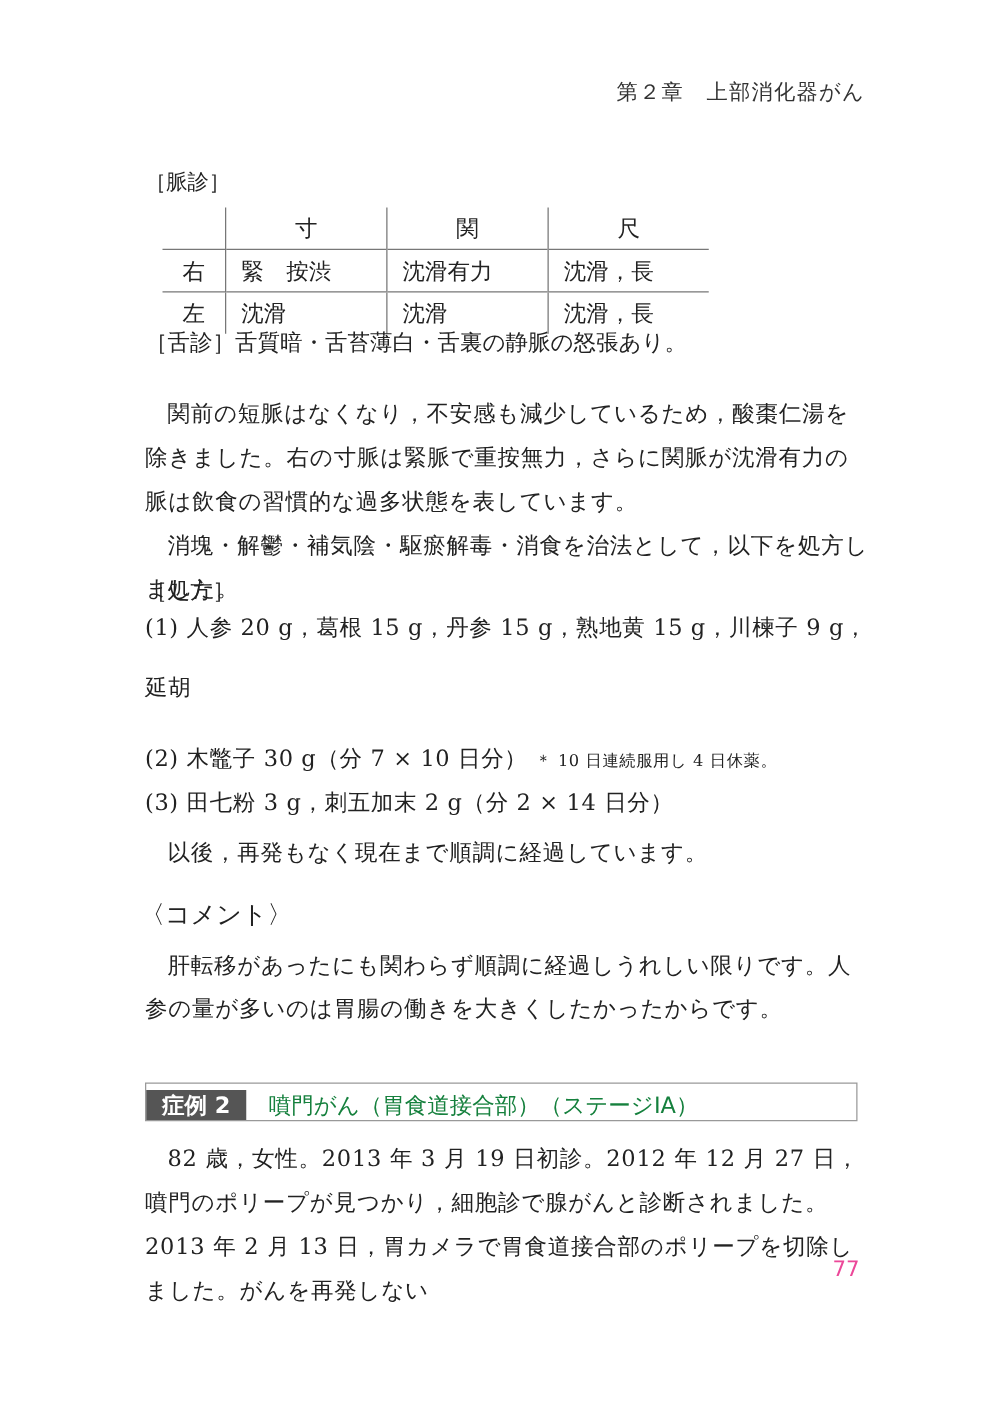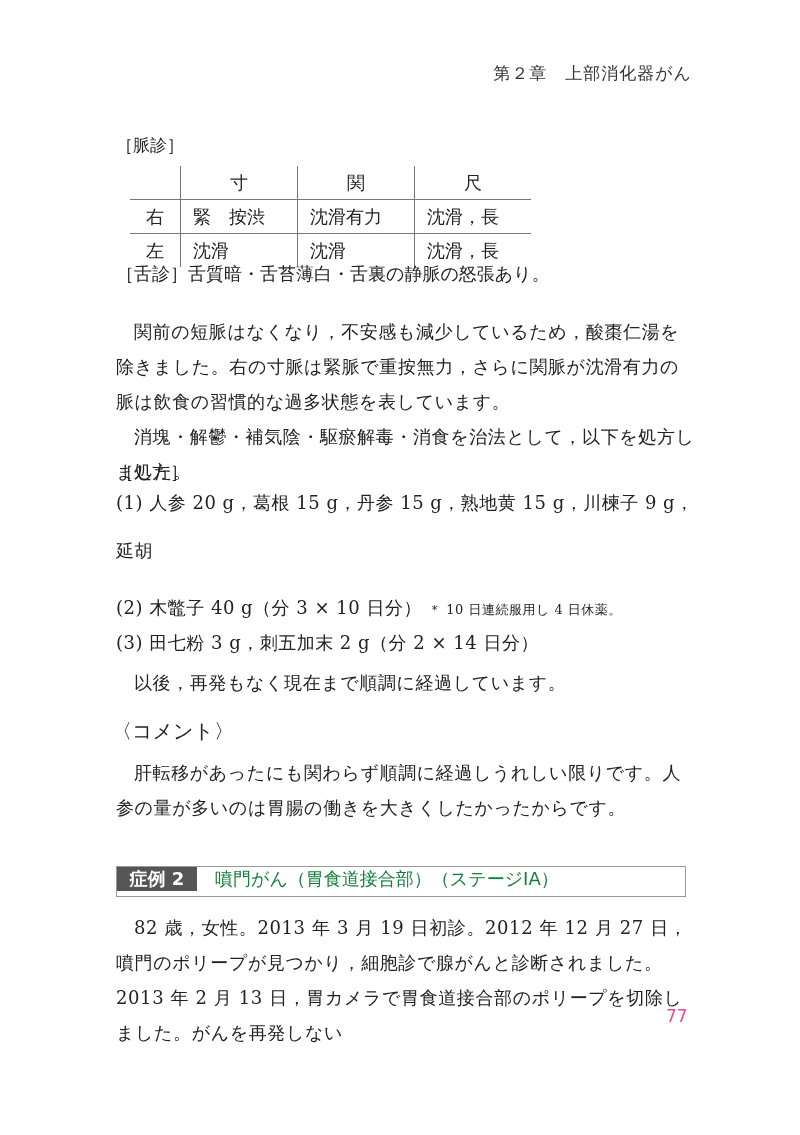--- a/index.html
+++ b/index.html
@@ -4,35 +4,35 @@
 <style>
   html, body { margin:0; padding:0; background:#ffffff; }
   body { width:800px; height:1135px; position:relative; overflow:hidden;
          font-family:"DejaVu Serif", "Liberation Serif", serif; color:#222; }
   .running-head { position:absolute; top:62px; right:108px; font-size:17px; letter-spacing:1px;
                   font-family:"DejaVu Serif","Liberation Serif", serif; color:#333;margin-left:17px; }
   .label { position:absolute; left:116px; font-size:17px; }
   .para { position:absolute; left:116px; width:580px; font-size:18px; line-height:35px; letter-spacing:0.6px; }
   .indent { text-indent:1em; }
   table.pulse { position:absolute; left:130px; top:166px; border-collapse:collapse; font-size:18px; }
-  table.pulse td { height:33px; padding:0 4px 0 12px; text-align:left; }
+  table.pulse td { height:33px; padding:0 16px 0 12px; text-align:left; }
   table.pulse tr.head td { text-align:center; padding:0; }
   table.pulse td.rowh { width:50px; text-align:center; padding:0; }
   table.pulse td.c1 { width:100px; }
   table.pulse td.c2 { width:100px; }
   table.pulse td.c3 { width:100px; }
   table.pulse td + td { border-left:1.5px solid #777; }
   table.pulse tr.r1 td, table.pulse tr.r2 td { border-top:1.5px solid #777; }
   .rx { position:absolute; left:116px; font-size:18px; line-height:48px; letter-spacing:0.5px; width:590px; }
   .rx .cont { padding-left:1.6em; display:block; }
   .small { font-size:13px; }
   .comment-title { position:absolute; left:112px; top:718px; font-size:20px;
                    font-family:"DejaVu Sans","Liberation Sans", sans-serif; }
   .case-bar { position:absolute; left:116px; top:866px; width:568px; height:29px;
-              border:1px solid #999; display:flex; align-items:flex-start; }
+              border:1px solid #999; display:flex; align-items:flex-end; }
   .case-tag { background:#555; color:#fff; width:80px; display:flex; align-items:center; justify-content:center;
               font-family:"DejaVu Sans","Liberation Sans", sans-serif; font-size:18px; font-weight:bold; }
   .case-title { padding-left:18px; display:flex; align-items:center;
                 font-family:"DejaVu Sans","Liberation Sans", sans-serif; font-size:18px; color:#15803d; }
   .page-num { position:absolute; left:666px; top:1006px; font-size:17px;
               font-family:"DejaVu Sans","Liberation Sans", sans-serif; color:#ec4899; }
 </style>
 </head>
 <body>
 
@@ -69,21 +69,21 @@
 <div class="para indent" style="top:419px;">消塊・解鬱・補気陰・駆瘀解毒・消食を治法として，以下を処方しました。</div>
 
 <div class="label" style="top:460px; font-size:18px;">［処方］</div>
 
 <div class="rx" style="top:479px;">
   <span>(1)</span>
   <span>人参 20 g，葛根 15 g，丹参 15 g，熟地黄 15 g，川楝子 9 g，延胡</span>
 </div>
 <div class="rx" style="top:584px;">
   <span>(2)</span>
-  <span>木鼈子 40 g（分 3 × 10 日分）</span>
+  <span>木鼈子 30 g（分 7 × 10 日分）</span>
   <span class="small">＊ 10 日連続服用し 4 日休薬。</span>
 </div>
 <div class="rx" style="top:619px;">
   <span>(3)</span>
   <span>田七粉 3 g，刺五加末 2 g（分 2 × 14 日分）</span>
 </div>
 
 <div class="para indent" style="top:665px;">以後，再発もなく現在まで順調に経過しています。</div>
 
 <div class="comment-title">〈コメント〉</div>

